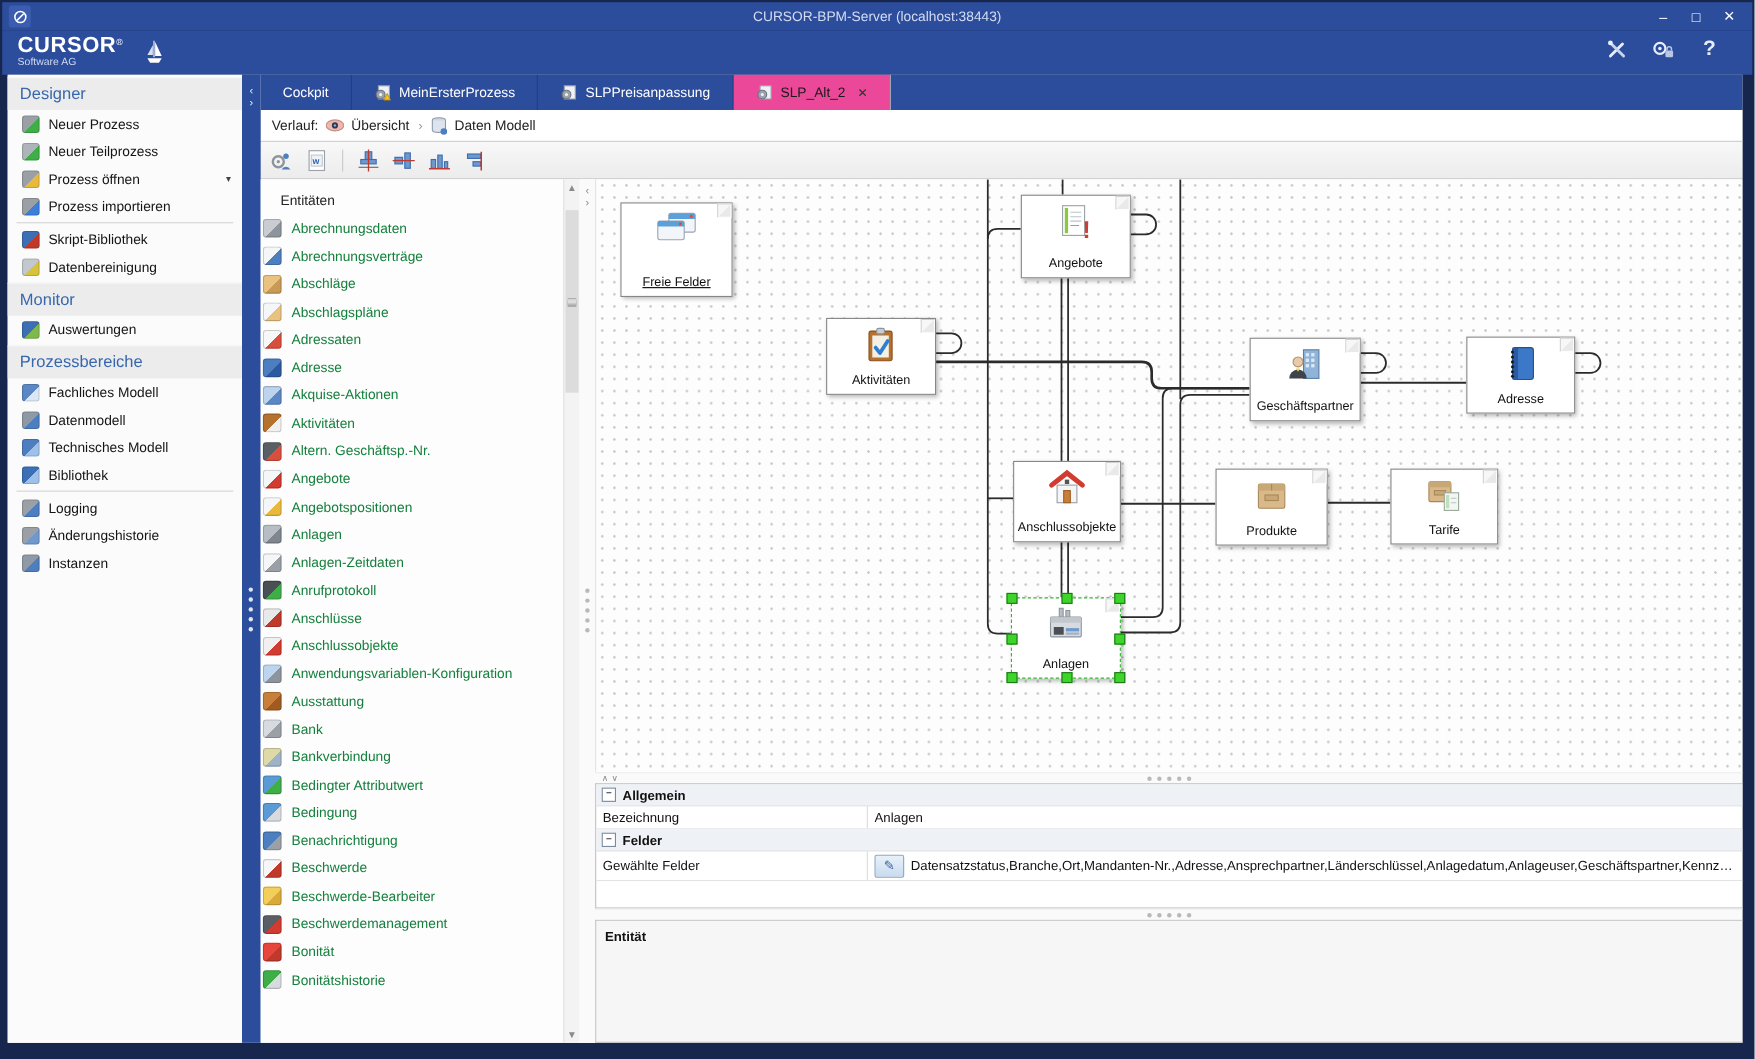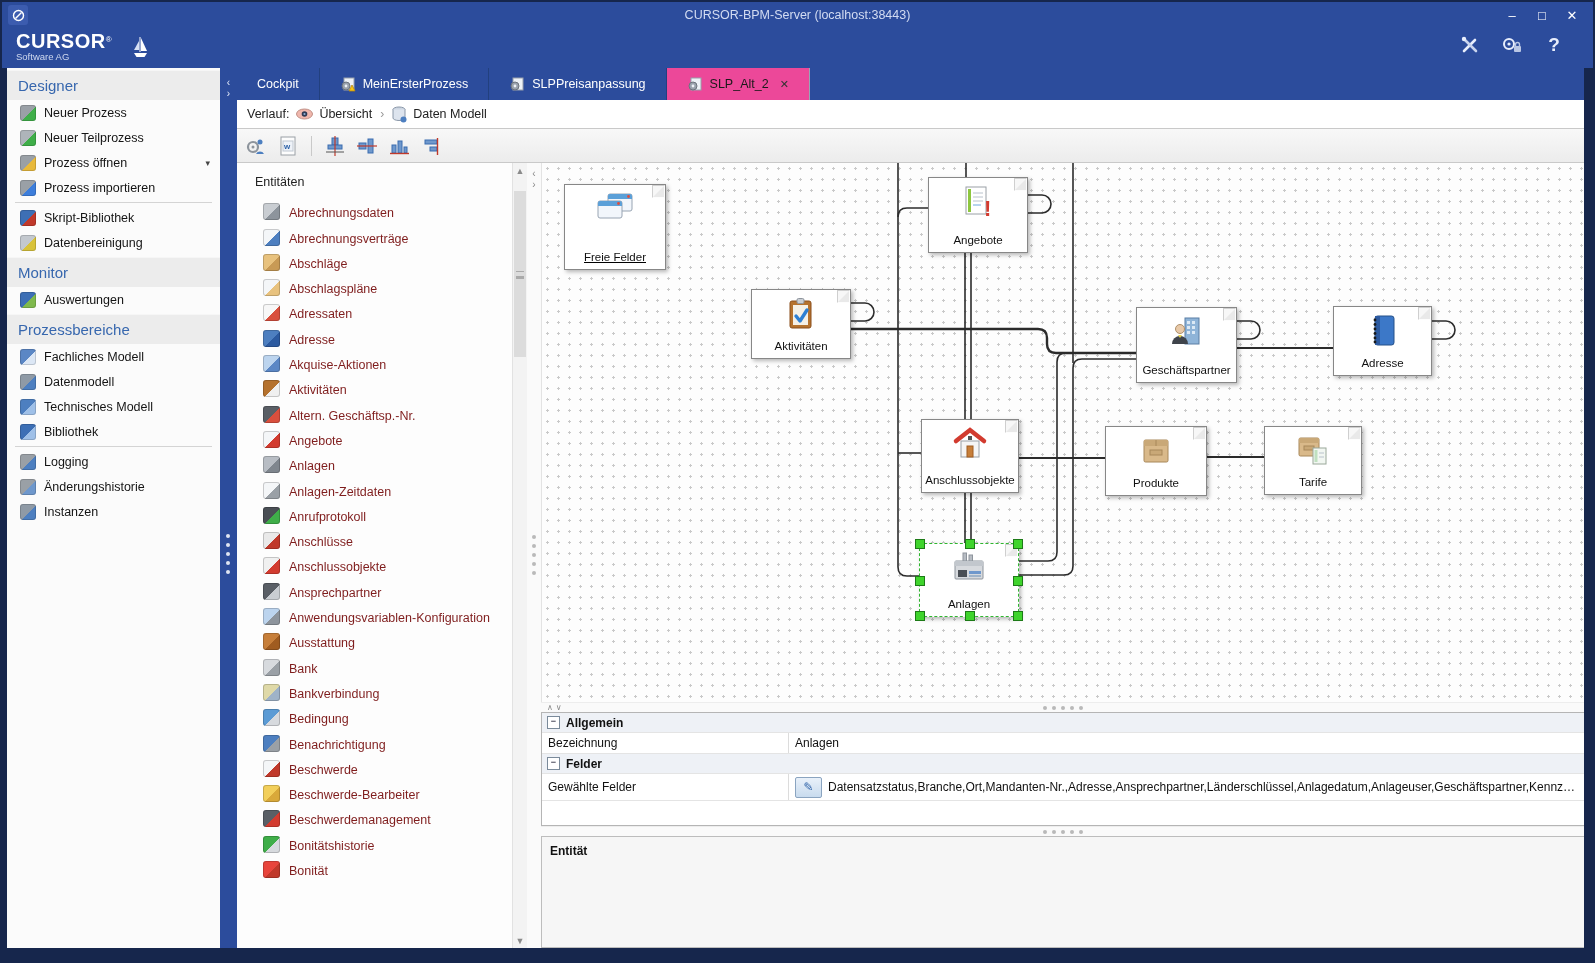--- a/index.html
+++ b/index.html
@@ -57,22 +57,22 @@
   .crumb-sep{color:#999;font-size:12px;padding:0 6px}
   #toolbar{height:33px;background:linear-gradient(#f8f8f8,#ececec);border-bottom:1px solid #c9c9c9;
            display:flex;align-items:center;padding-left:8px;gap:10px;flex:none}
   .tool{width:22px;height:22px;display:flex;align-items:center;justify-content:center;border-radius:3px}
   .tool-sep{width:1px;height:20px;background:#c9c9c9;margin:0 2px}
   
   #work{flex:1;display:flex;min-height:0}
   #leftcol{width:304px;flex:none;position:relative;background:#fdfdfd}
   #entlist{position:absolute;left:0;top:0;bottom:0;width:276px;overflow:hidden;padding-top:12px}
   #ent-title{font-size:12.5px;color:#222;padding-left:18px;margin-bottom:6px}
-  .ent-item{height:25.3px;display:flex;align-items:flex-end;gap:9px;padding-left:26px;
-            font-size:12.5px;color:#7f1d1d;cursor:default}
+  .ent-item{height:25.3px;display:flex;align-items:center;gap:9px;padding-left:2px;
+            font-size:12.5px;color:#15803d;cursor:default}
   .licon{width:17px;height:17px;border-radius:3px;flex:none;box-shadow:inset 0 0 0 1px rgba(0,0,0,.18)}
   #entscroll{position:absolute;right:14px;top:0;bottom:0;width:14px;background:#f3f3f3;
              border-left:1px solid #e2e2e2}
   .sbarrow{position:absolute;left:0;width:14px;height:15px;color:#8a8a8a;font-size:9px;
            display:flex;align-items:center;justify-content:center}
   #entthumb{position:absolute;left:1px;top:28px;width:12px;height:166px;background:#dcdcdc;
             display:flex;align-items:center;justify-content:center}
   #entthumb .grip{width:8px;border-top:1px solid #aaa;border-bottom:1px solid #aaa;height:4px;
                   box-shadow:0 2px 0 #aaa}
   #vsplit{position:absolute;right:0;top:0;bottom:0;width:14px;background:#fafafa}
@@ -404,86 +404,90 @@
               </div>
               <div class="ent-item">
                 <span class="licon" style="background: linear-gradient(135deg, rgb(90, 95, 102) 55%, rgb(217, 79, 61) 55%);"></span>
                 <span>Altern. Geschäftsp.-Nr.</span>
               </div>
               <div class="ent-item">
                 <span class="licon" style="background: linear-gradient(135deg, rgb(244, 246, 248) 55%, rgb(210, 59, 47) 55%);"></span>
                 <span>Angebote</span>
               </div>
               <div class="ent-item">
+                <span class="licon" style="background: linear-gradient(135deg, rgb(244, 246, 248) 55%, rgb(232, 185, 60) 55%);"></span>
+                <span>Angebotspositionen</span>
+              </div>
+              <div class="ent-item">
                 <span class="licon" style="background: linear-gradient(135deg, rgb(184, 189, 196) 55%, rgb(127, 134, 142) 55%);"></span>
                 <span>Anlagen</span>
               </div>
               <div class="ent-item">
                 <span class="licon" style="background: linear-gradient(135deg, rgb(244, 246, 248) 55%, rgb(154, 160, 166) 55%);"></span>
                 <span>Anlagen-Zeitdaten</span>
               </div>
               <div class="ent-item">
                 <span class="licon" style="background: linear-gradient(135deg, rgb(74, 79, 85) 55%, rgb(63, 174, 73) 55%);"></span>
                 <span>Anrufprotokoll</span>
               </div>
               <div class="ent-item">
                 <span class="licon" style="background: linear-gradient(135deg, rgb(233, 233, 233) 55%, rgb(192, 57, 43) 55%);"></span>
                 <span>Anschlüsse</span>
               </div>
               <div class="ent-item">
                 <span class="licon" style="background: linear-gradient(135deg, rgb(240, 240, 240) 55%, rgb(210, 59, 47) 55%);"></span>
                 <span>Anschlussobjekte</span>
               </div>
               <div class="ent-item">
-                <span class="licon" style="background: linear-gradient(135deg, rgb(90, 95, 102) 55%, rgb(201, 205, 210) 55%);"></span>
-                <span>Ansprechpartner</span>
-              </div>
-              <div class="ent-item">
                 <span class="licon" style="background: linear-gradient(135deg, rgb(188, 212, 238) 55%, rgb(141, 148, 156) 55%);"></span>
                 <span>Anwendungsvariablen-Konfiguration</span>
               </div>
               <div class="ent-item">
                 <span class="licon" style="background: linear-gradient(135deg, rgb(199, 127, 58) 55%, rgb(160, 92, 32) 55%);"></span>
                 <span>Ausstattung</span>
               </div>
               <div class="ent-item">
                 <span class="licon" style="background: linear-gradient(135deg, rgb(215, 218, 222) 55%, rgb(154, 160, 166) 55%);"></span>
                 <span>Bank</span>
               </div>
               <div class="ent-item">
                 <span class="licon" style="background: linear-gradient(135deg, rgb(223, 217, 168) 55%, rgb(159, 179, 200) 55%);"></span>
                 <span>Bankverbindung</span>
               </div>
               <div class="ent-item">
+                <span class="licon" style="background: linear-gradient(135deg, rgb(91, 155, 213) 55%, rgb(63, 174, 73) 55%);"></span>
+                <span>Bedingter Attributwert</span>
+              </div>
+              <div class="ent-item">
                 <span class="licon" style="background: linear-gradient(135deg, rgb(91, 155, 213) 55%, rgb(215, 218, 222) 55%);"></span>
                 <span>Bedingung</span>
               </div>
               <div class="ent-item">
                 <span class="licon" style="background: linear-gradient(135deg, rgb(77, 127, 192) 55%, rgb(154, 160, 166) 55%);"></span>
                 <span>Benachrichtigung</span>
               </div>
               <div class="ent-item">
                 <span class="licon" style="background: linear-gradient(135deg, rgb(244, 246, 248) 55%, rgb(192, 57, 43) 55%);"></span>
                 <span>Beschwerde</span>
               </div>
               <div class="ent-item">
                 <span class="licon" style="background: linear-gradient(135deg, rgb(242, 207, 91) 55%, rgb(217, 169, 58) 55%);"></span>
                 <span>Beschwerde-Bearbeiter</span>
               </div>
               <div class="ent-item">
                 <span class="licon" style="background: linear-gradient(135deg, rgb(90, 95, 102) 55%, rgb(210, 59, 47) 55%);"></span>
                 <span>Beschwerdemanagement</span>
               </div>
               <div class="ent-item">
+                <span class="licon" style="background: linear-gradient(135deg, rgb(232, 69, 60) 55%, rgb(192, 57, 43) 55%);"></span>
+                <span>Bonität</span>
+              </div>
+              <div class="ent-item">
                 <span class="licon" style="background: linear-gradient(135deg, rgb(63, 174, 73) 55%, rgb(215, 218, 222) 55%);"></span>
                 <span>Bonitätshistorie</span>
-              </div>
-              <div class="ent-item">
-                <span class="licon" style="background: linear-gradient(135deg, rgb(232, 69, 60) 55%, rgb(192, 57, 43) 55%);"></span>
-                <span>Bonität</span>
               </div>
             </div>
         </div>
         <div id="entscroll">
           <span class="sbarrow" style="top:0">▲</span>
           <div id="entthumb">
               <span class="grip"></span>
             </div>
           <span class="sbarrow" style="bottom:0">▼</span>
         </div>

